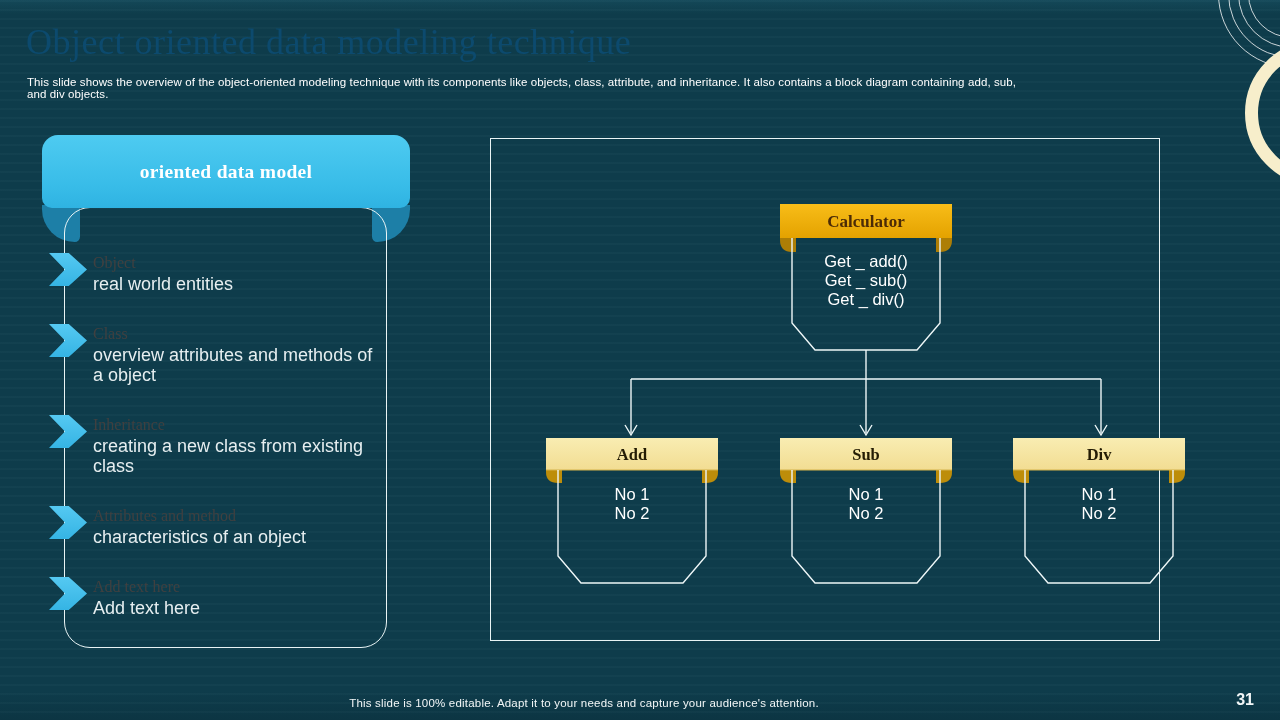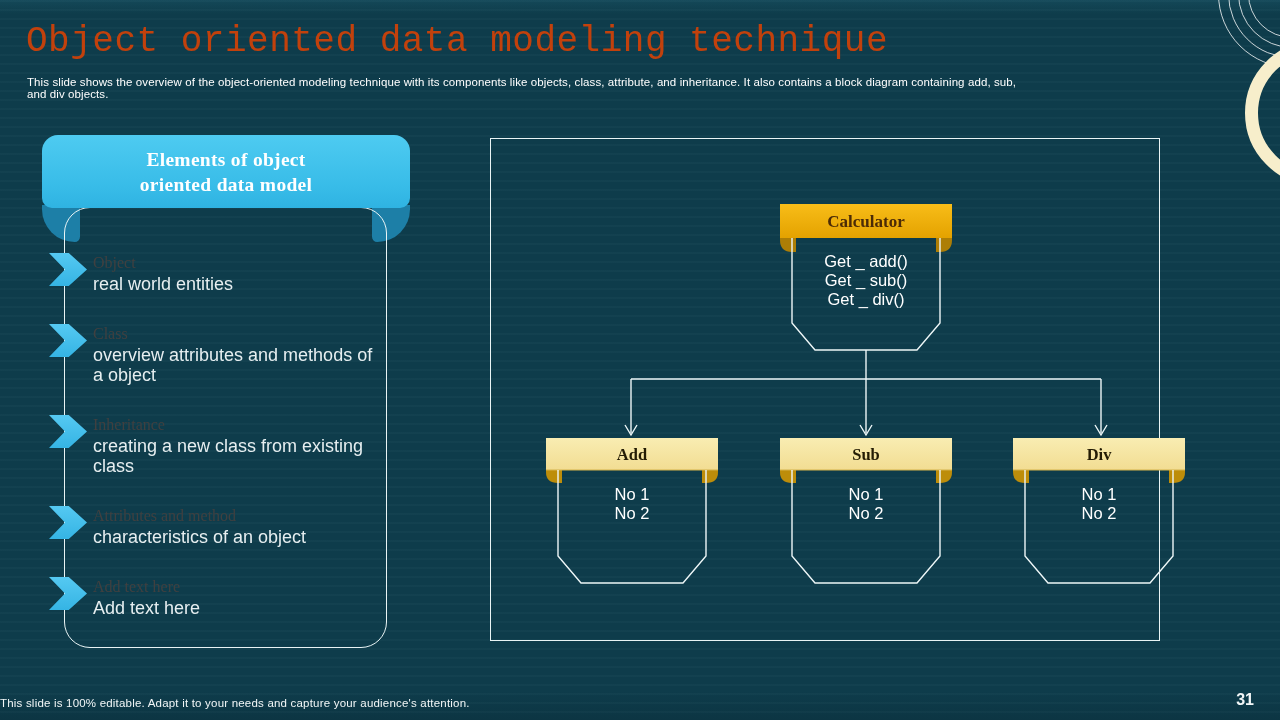--- a/index.html
+++ b/index.html
@@ -9,22 +9,22 @@
     font-family:"Liberation Sans", sans-serif;
     background:
       repeating-linear-gradient(180deg, rgba(255,255,255,0.018) 0 2px, rgba(0,0,0,0.02) 2px 9px),
       linear-gradient(180deg, #14495a 0%, #0e3d4c 2%, #0e3d4c 96%, #0c3644 100%);
     color:#fff;
   }
 
   
   .title {
     position:absolute; left:26px; top:21px;
-    font-family:Liberation Mono, monospace; font-weight:400;
-    font-size:36px; color:#c2410c; letter-spacing:0.5px;
+    font-family:Liberation Serif, serif; font-weight:400;
+    font-size:36px; color:#0c4a6e; letter-spacing:0.5px;
   }
   .subtitle {
     position:absolute; left:27px; top:76px; width:990px;
     font-size:11.5px; color:#ffffff; letter-spacing:0.1px;
   }
 
   
   .arc-thin { position:absolute; border:1.5px solid rgba(255,255,255,0.78); border-radius:50%; }
   .arc1 { left:1248px; top:-50px; width:88px;  height:88px;  }
   .arc2 { left:1238px; top:-60px; width:108px; height:108px; }
@@ -69,21 +69,21 @@
 
   
   .diagram-panel {
     position:absolute; left:490px; top:138px; width:670px; height:503px;
     border:1.5px solid #e9f4f5;
   }
   .diagram-svg { position:absolute; left:0; top:0; }
 
   
   .footer-note {
-    position:absolute; left:0; top:697px; width:1168px; 
+    position:absolute; left:0; top:697px; width:1168px; text-align:center;
     font-size:11.5px; color:#f2f6f7; letter-spacing:0.2px;
   }
   .page-number {
     position:absolute; right:26px; top:691px;
     font-size:16px; font-weight:bold; color:#f2f6f7;
   }
 </style>
 </head>
 <body>
 
@@ -93,21 +93,20 @@
 <div class="arc-thin arc1"></div>
 <div class="arc-thin arc2"></div>
 <div class="arc-thin arc3"></div>
 <div class="arc-thin arc4"></div>
 <div class="arc-thick"></div>
 
 <div class="scroll-end left"></div>
 <div class="scroll-end right"></div>
 <div class="banner">
   <div class="banner-text">
-    <div>Elements of object</div>
     <div>oriented data model</div>
   </div>
 </div>
 
 <div class="elements-panel">
   <div class="elements-list">
 
     <div class="element-item">
       <span class="chevron-icon"></span>
       <div class="element-title">Object</div>

